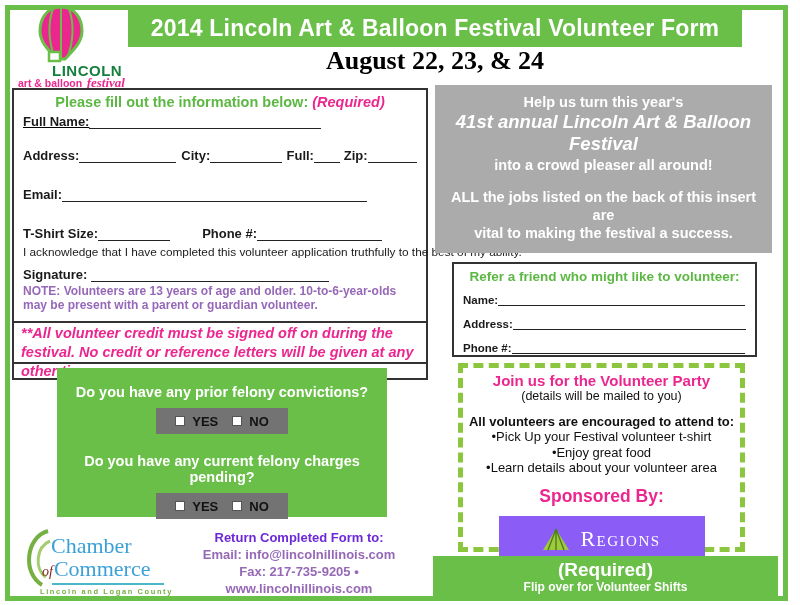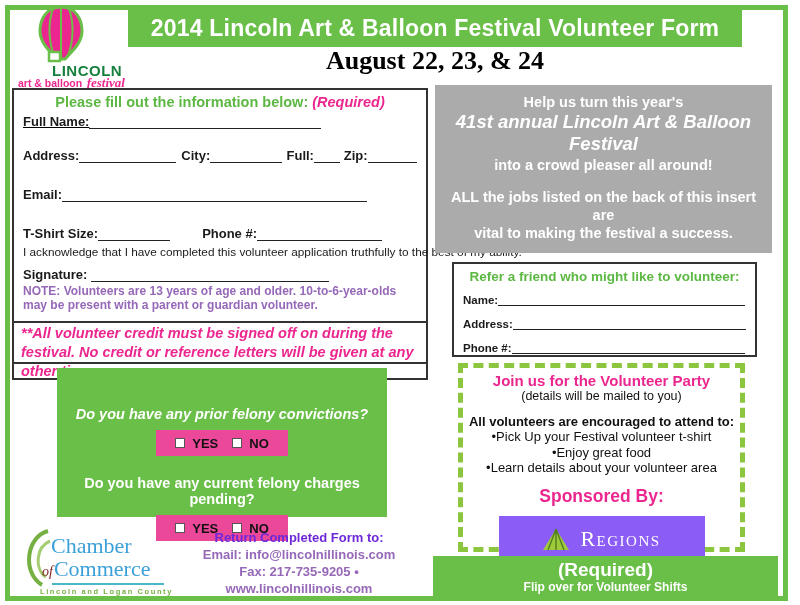--- a/index.html
+++ b/index.html
@@ -32,22 +32,22 @@
   .mb-name { margin-bottom:19px;text-decoration:underline; } .mb-addr { margin-bottom:24px; } .mb-email { margin-bottom:24px; } .mb-shirt { margin-bottom:4px; }
   .ack { font-size:11.8px; color:#1a1a1a; margin-bottom:8px; white-space:nowrap; }
   .sig { margin-bottom:2px; }
   .note { font-size:12px; font-weight:bold; color:#9668b8; line-height:1.18; }
 
   .credit-box { position:absolute; left:12px; top:321px; width:416px; height:43px; border:2px solid #333; background:#fff;
     padding:1px 7px; color:#ec268f; font-weight:bold; font-style:italic; font-size:14.5px; line-height:1.32; }
 
   .felony-box { position:absolute; left:57px; top:368px; width:330px; height:149px; background:#6abf48; text-align:center; }
   .fq { color:#fff; font-weight:bold; font-size:14.5px; }
-  .fq1 { padding-top:38px;font-style:italic; } .fq2 { padding-top:19px; }
-  .yn-box { width:132px; height:26px; background:#ec4899; margin:8px auto 0 auto; display:flex; align-items:center; justify-content:center; gap:7px; }
+  .fq1 { padding-top:16px; } .fq2 { padding-top:19px; }
+  .yn-box { width:132px; height:26px; background:#737373; margin:8px auto 0 auto; display:flex; align-items:center; justify-content:center; gap:7px; }
   .cb { display:inline-block; width:10px; height:10px; border:1.5px solid #555; background:#fff; }
   .yn { font-size:13px; font-weight:bold; color:#111; margin-right:7px; }
   .yn:last-child { margin-right:0; }
 
   
   .chamber { position:absolute; left:18px; top:527px; width:155px; height:74px; }
   .chamber svg.arcs { position:absolute; left:0; top:2px; }
   .ch-line1 { position:absolute; left:33px; top:6px; font-family:"Liberation Serif", serif; font-size:22px; color:#3ba0d8; }
   .ch-line2 { position:absolute; left:24px; top:29px; font-family:"Liberation Serif", serif; font-size:22px; color:#3ba0d8; white-space:nowrap; }
   .ch-line2 .of { font-size:14px; font-style:italic; color:#7f1d1d; margin-right:1px; }

